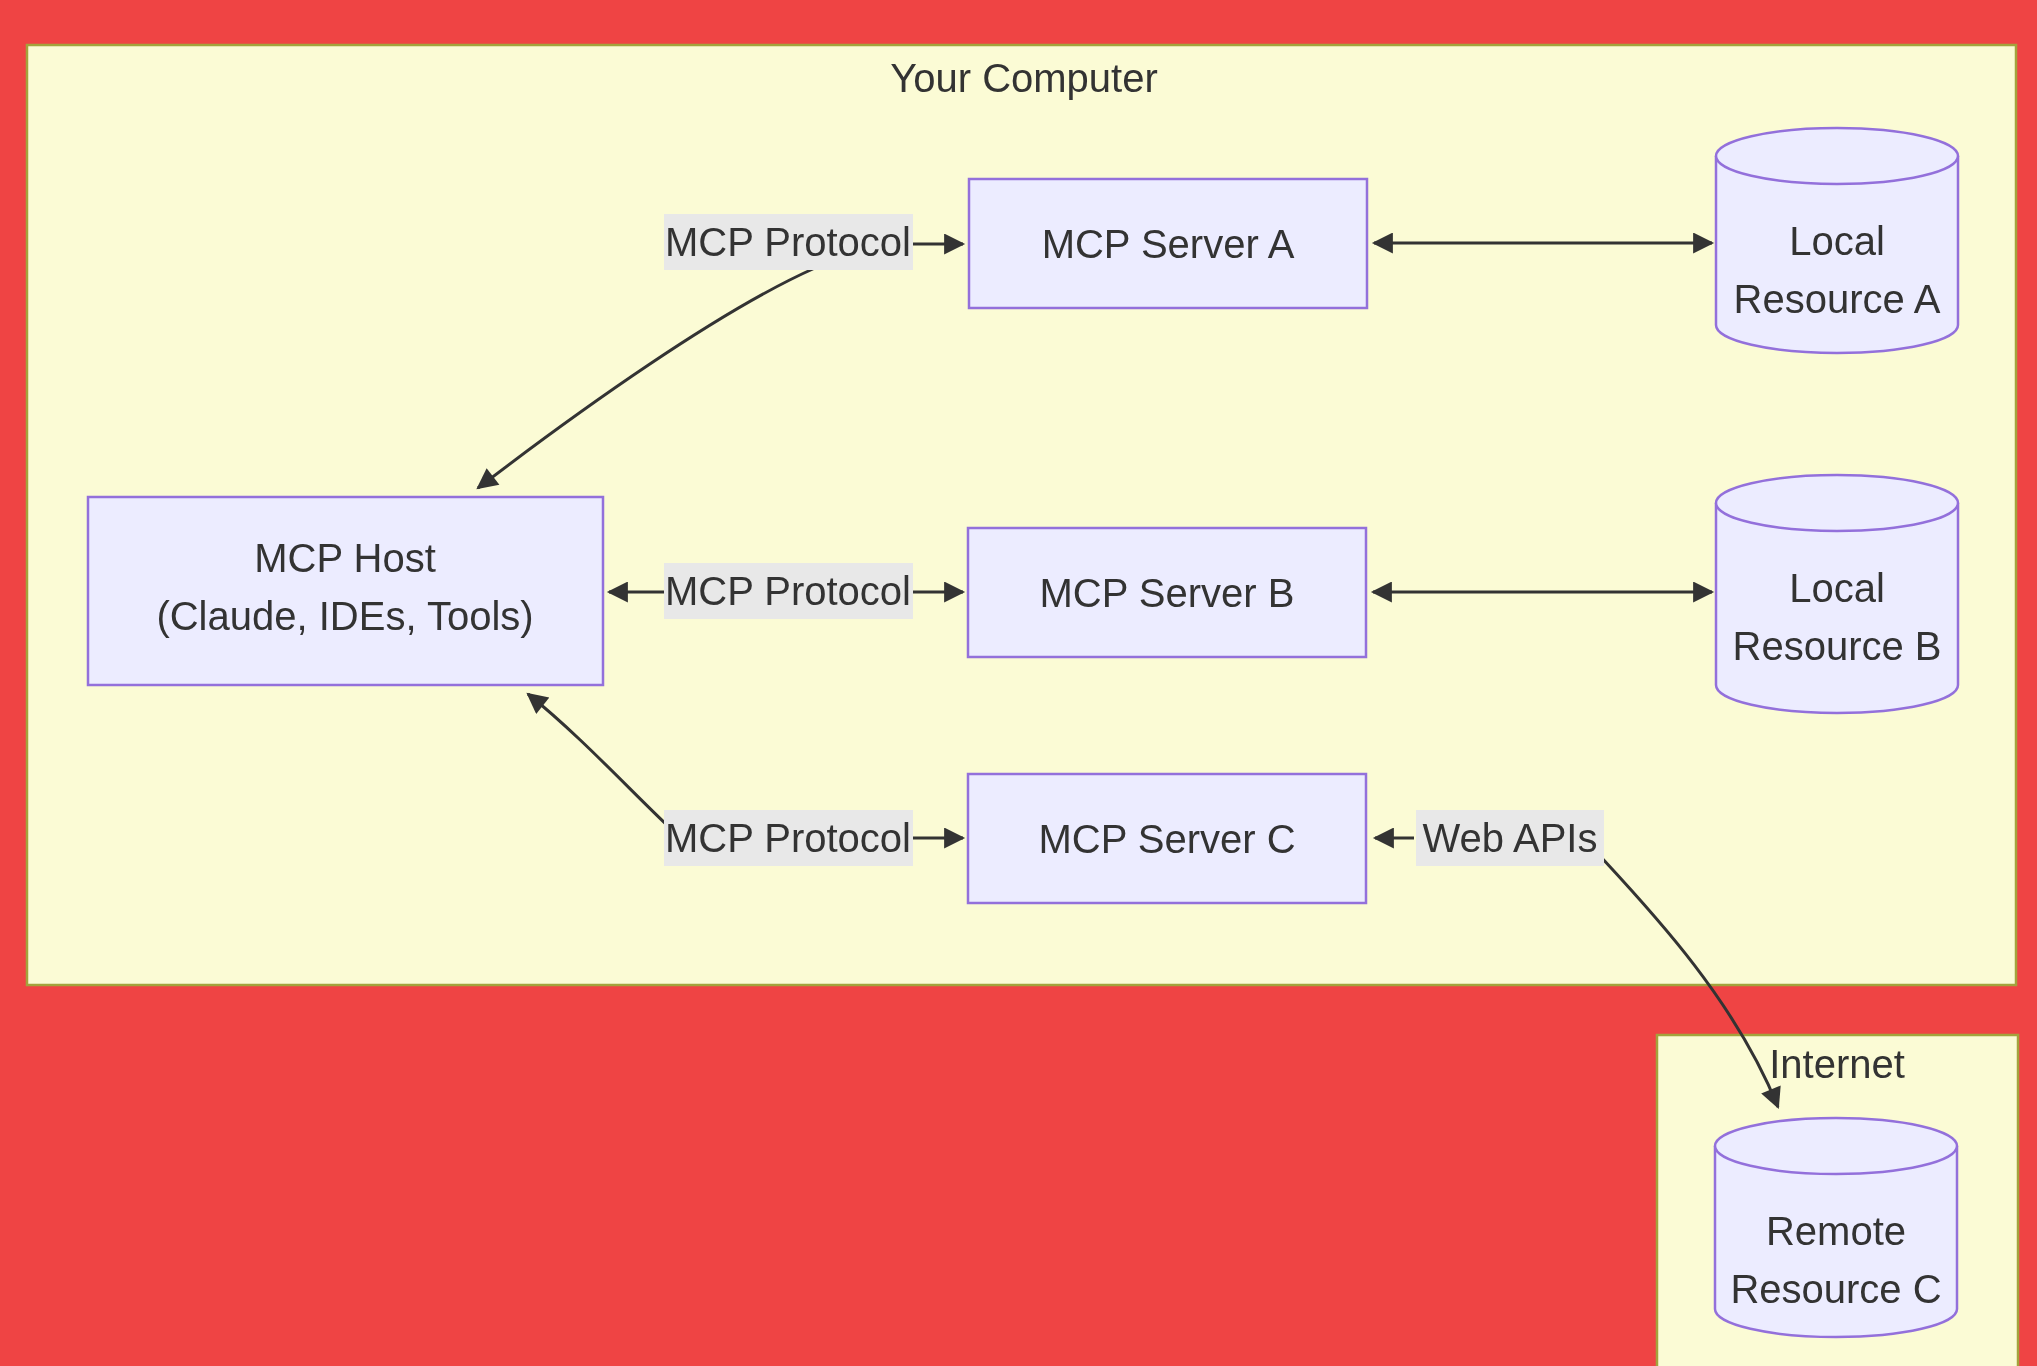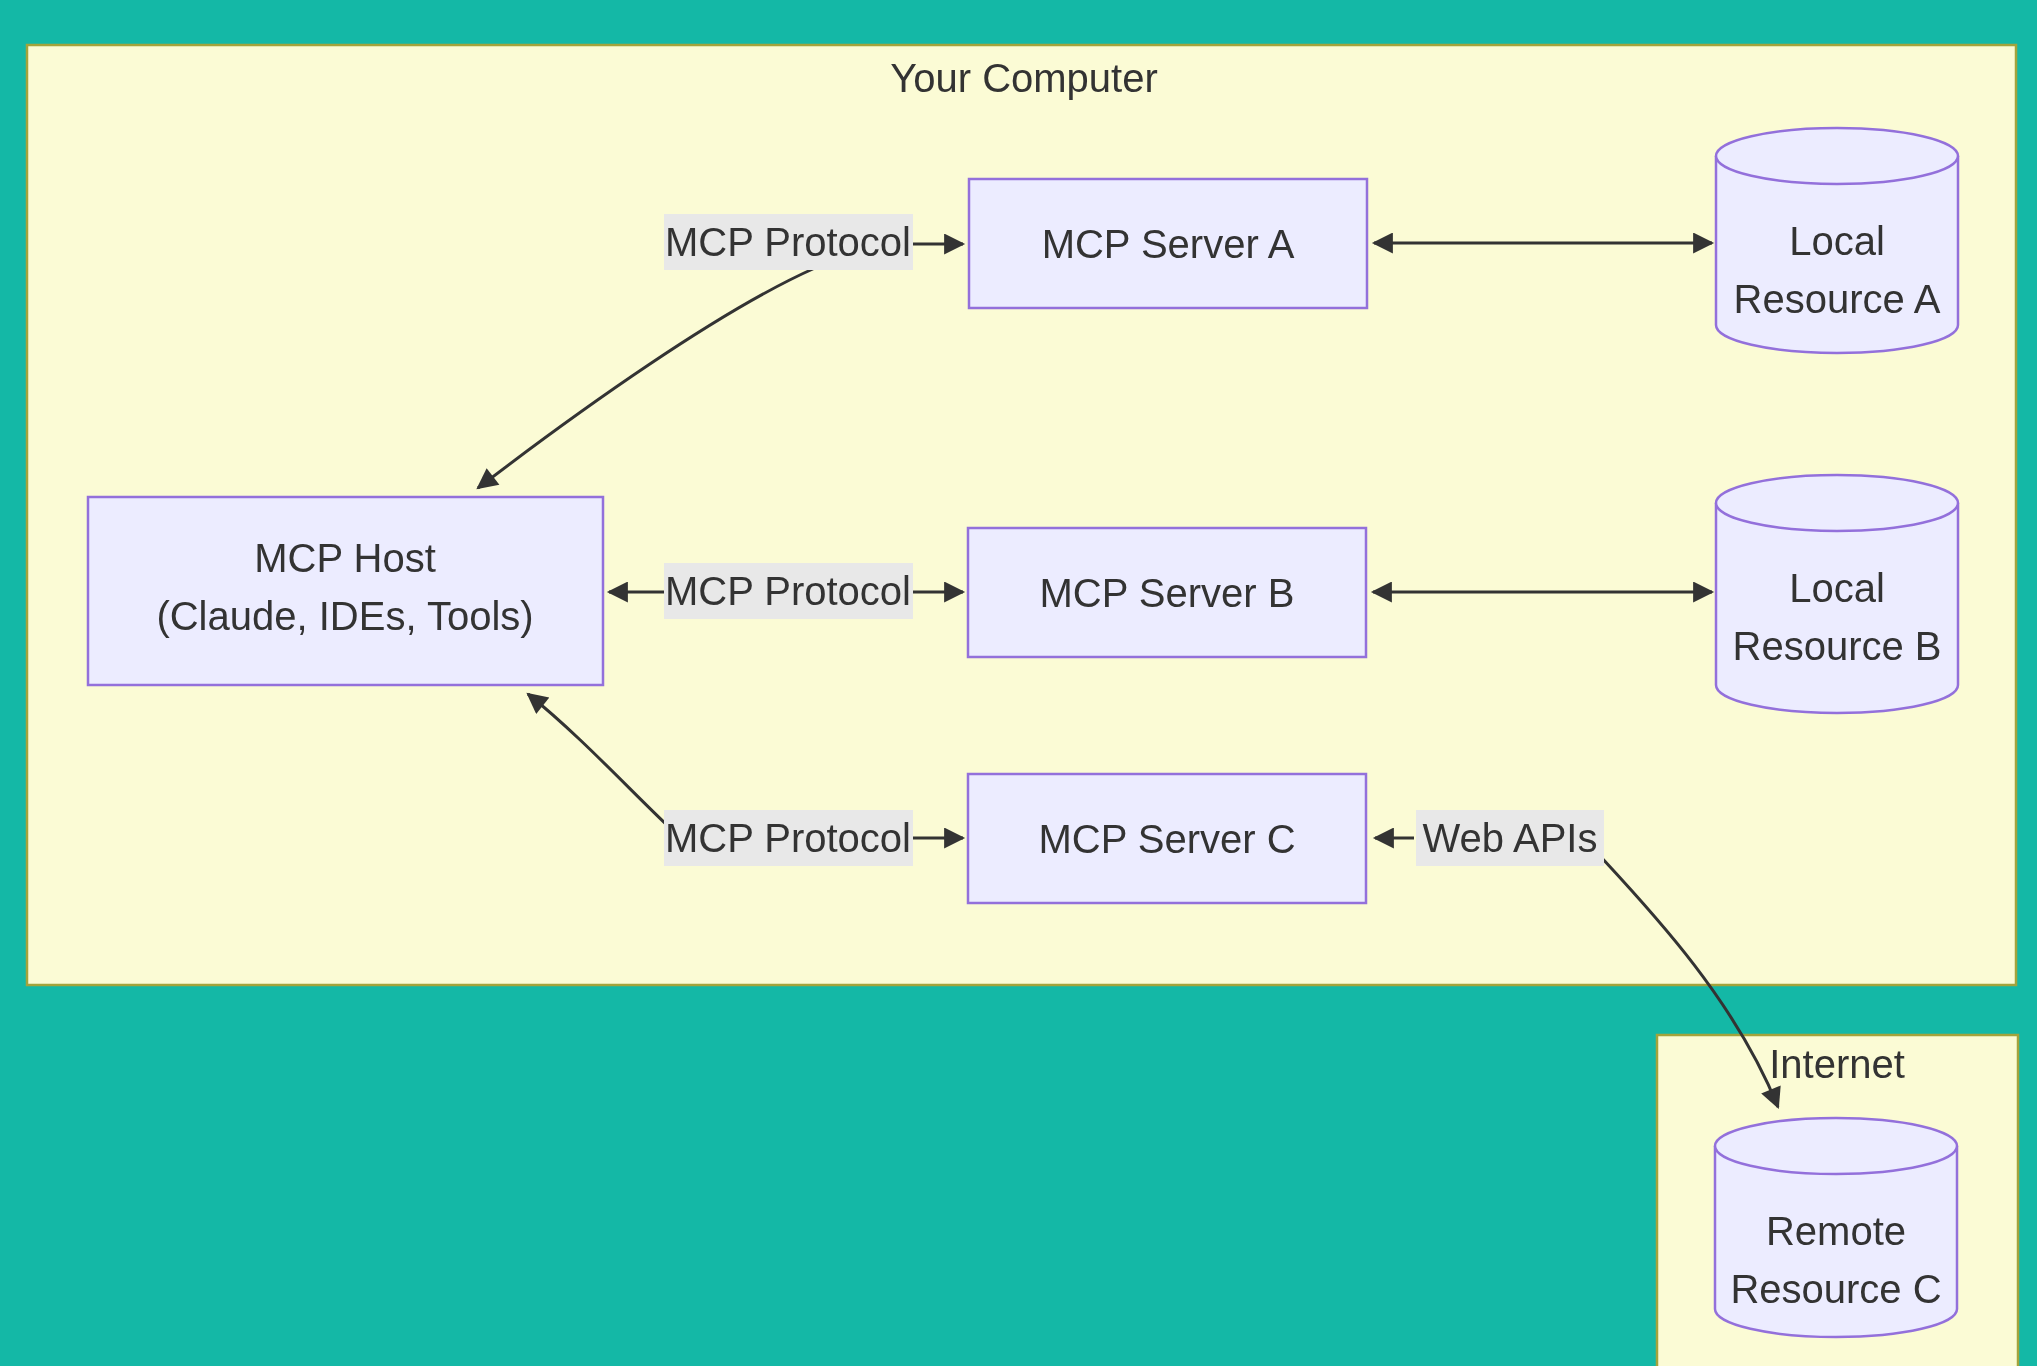--- a/index.html
+++ b/index.html
@@ -1,21 +1,21 @@
 <!DOCTYPE html>
 <html style="--cluster-fill: #fbfbd5; --cluster-border: #a3a33c; --node-fill: #ececff; --node-border: #9370db; --edge-label-bg: #e8e8e8; --edge-color: #333333; --text-color: #333333;"><head>
 <meta charset="utf-8">
 <style>
   :root{
     --cluster-fill:#fbfbd5; --cluster-border:#a3a33c;
     --node-fill:#ececff;    --node-border:#9370db;
     --edge-label-bg:#e8e8e8; --edge-color:#333333; --text-color:#333333;
   }
   html,body{margin:0;padding:0;background:#ffffff;}
-  .stage{width:2037px;height:1366px;background:#14b8a6;overflow:hidden;}
+  .stage{width:2037px;height:1366px;background:#ef4444;overflow:hidden;}
   svg{display:block;}
   text{
     font-family:"Liberation Sans","DejaVu Sans",sans-serif;
     font-size:40px; fill:var(--text-color);
     text-anchor:middle;
   }
   .cluster-box{fill:var(--cluster-fill);stroke:var(--cluster-border);stroke-width:2.5;}
   .node{fill:var(--node-fill);stroke:var(--node-border);stroke-width:2.5;}
   .cyl{fill:var(--node-fill);stroke:var(--node-border);stroke-width:2.5;}
   .edge{stroke:var(--edge-color);stroke-width:3;fill:none;}

